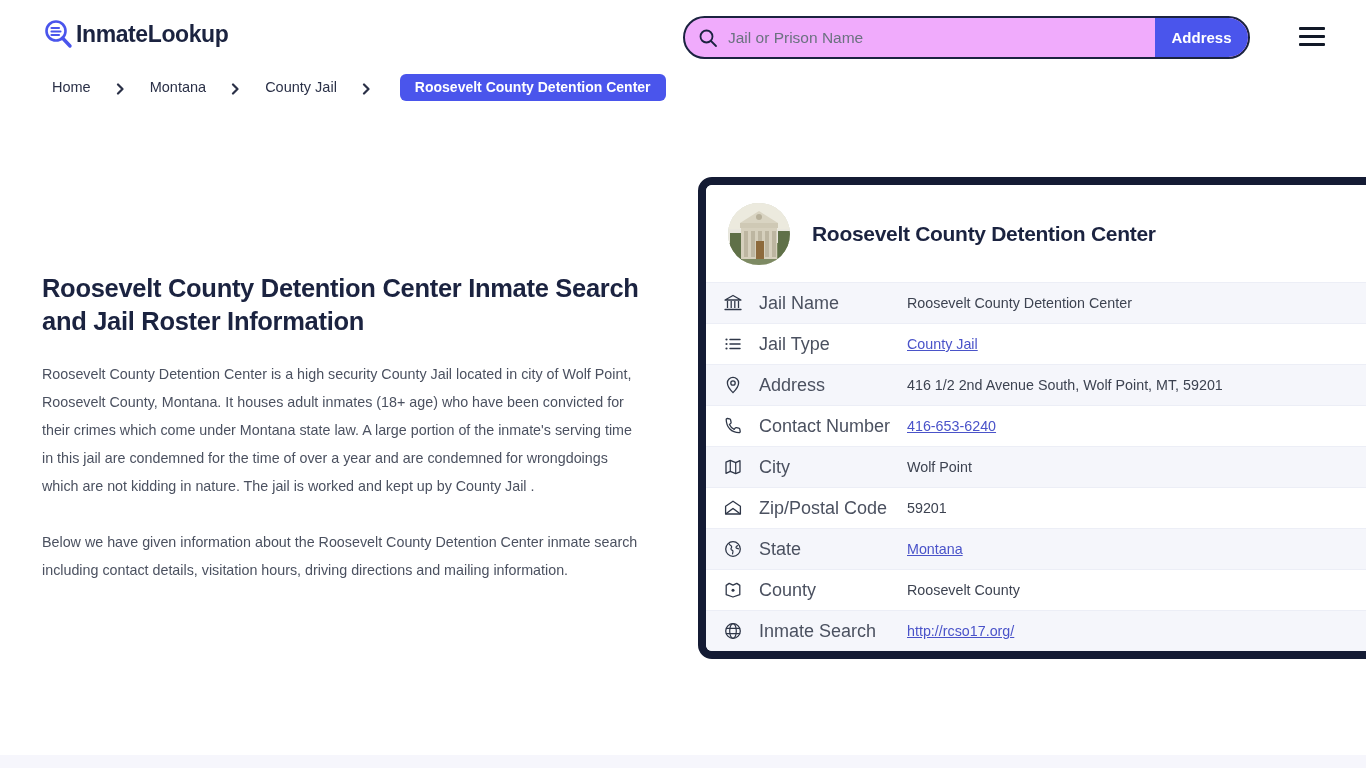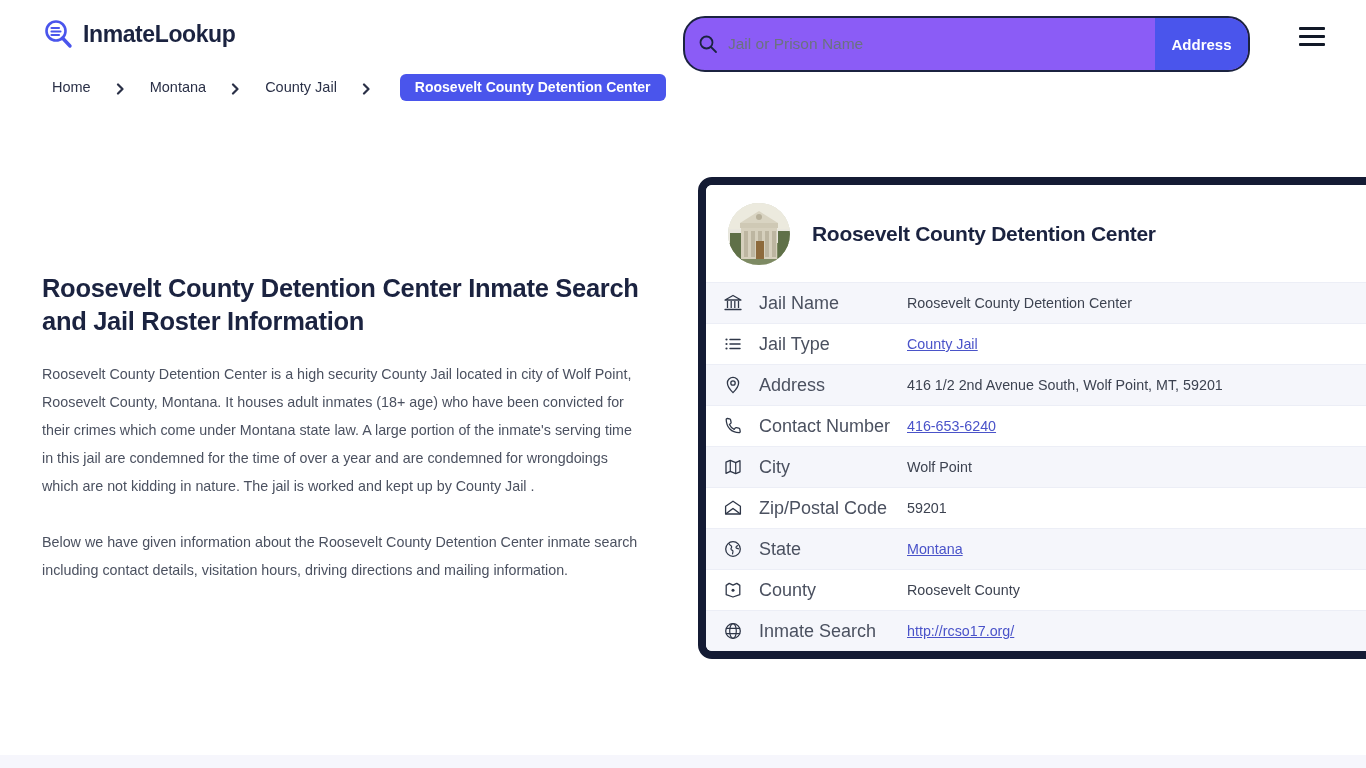--- a/index.html
+++ b/index.html
@@ -18,39 +18,39 @@
     top: 0; left: 0;
     width: 1366px;
     height: 72px;
     background: #ffffff;
   }
   .logo {
     position: absolute;
     left: 42px; top: 18px;
     display: flex;
     align-items: center;
-    gap: 9px;
+    gap: 2px;
     cursor: pointer;
   }
   .logo-icon { width: 32px; height: 32px; display: block; }
   .logo-text {
     font-size: 23px;
     font-weight: 700;
     color: #1b2340;
     letter-spacing: -0.4px;
     white-space: nowrap;
   }
 
   .searchwrap {
     position: absolute;
     left: 683px; top: 16px;
-    width: 567px; height: 56px;
+    width: 567px; height: 43px;
     border: 2px solid #1b2340;
     border-radius: 22px;
-    background: #8b5cf6;
+    background: #f0abfc;
     display: flex;
     align-items: center;
     overflow: hidden;
   }
   .search-icon {
     width: 20px; height: 20px;
     margin-left: 13px;
     flex: none;
     display: block;
   }

